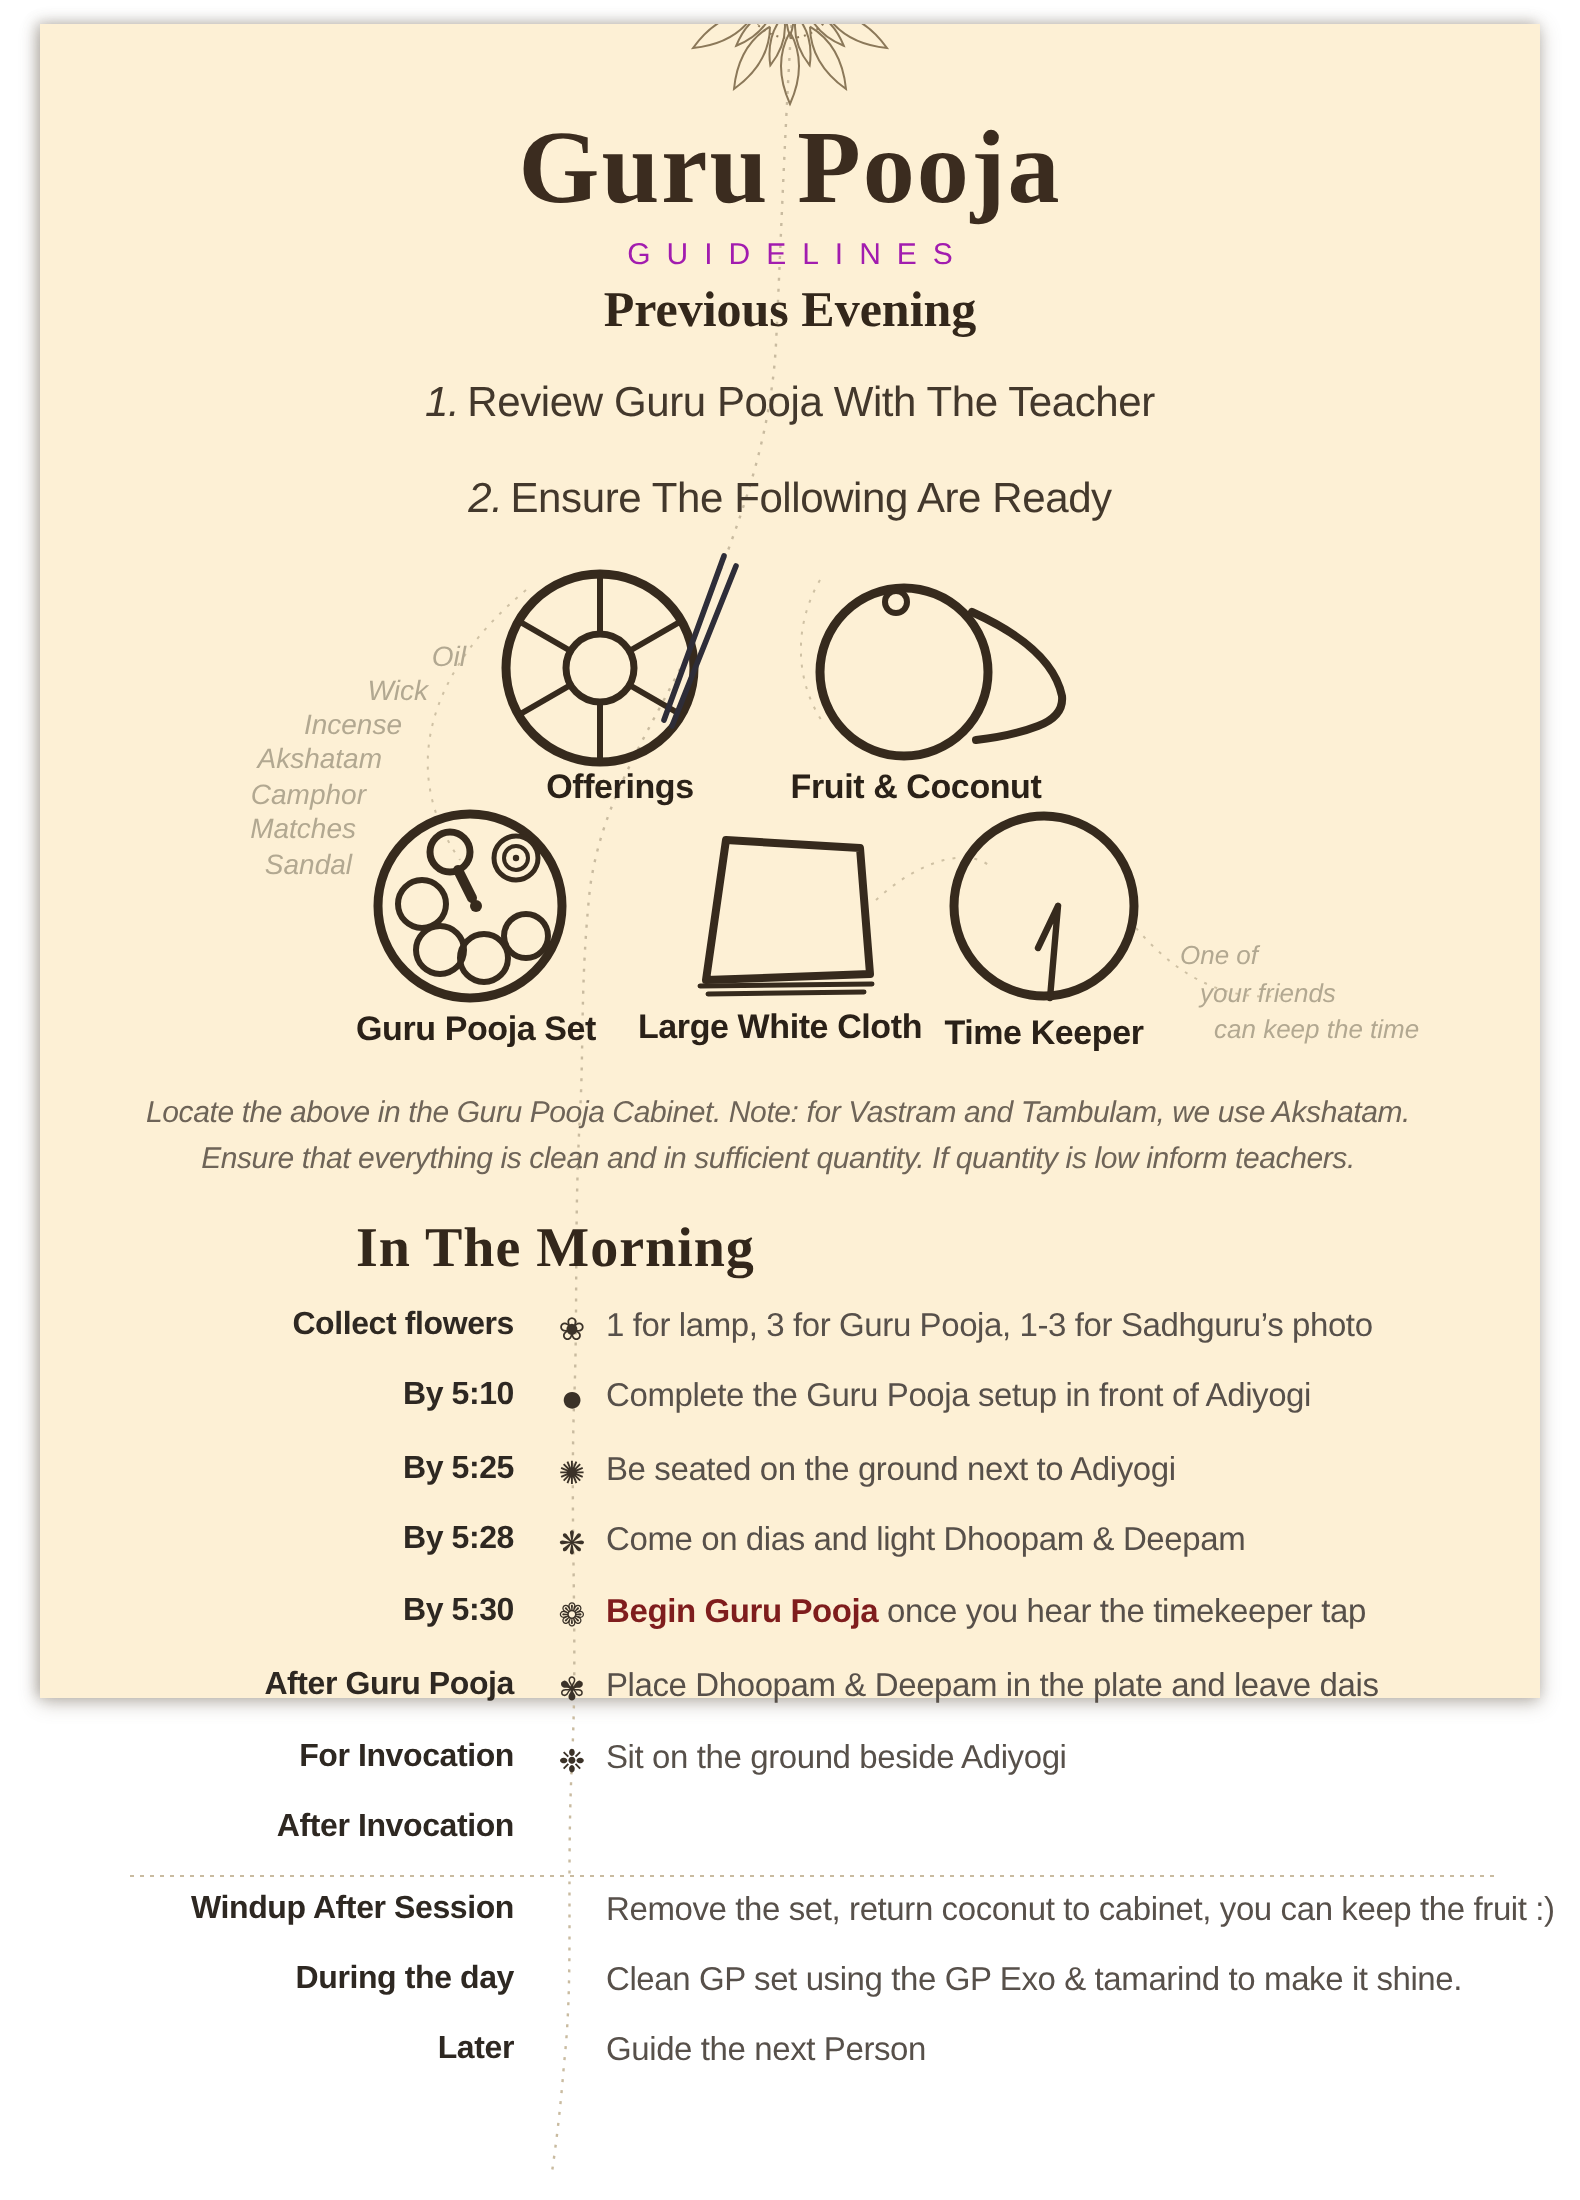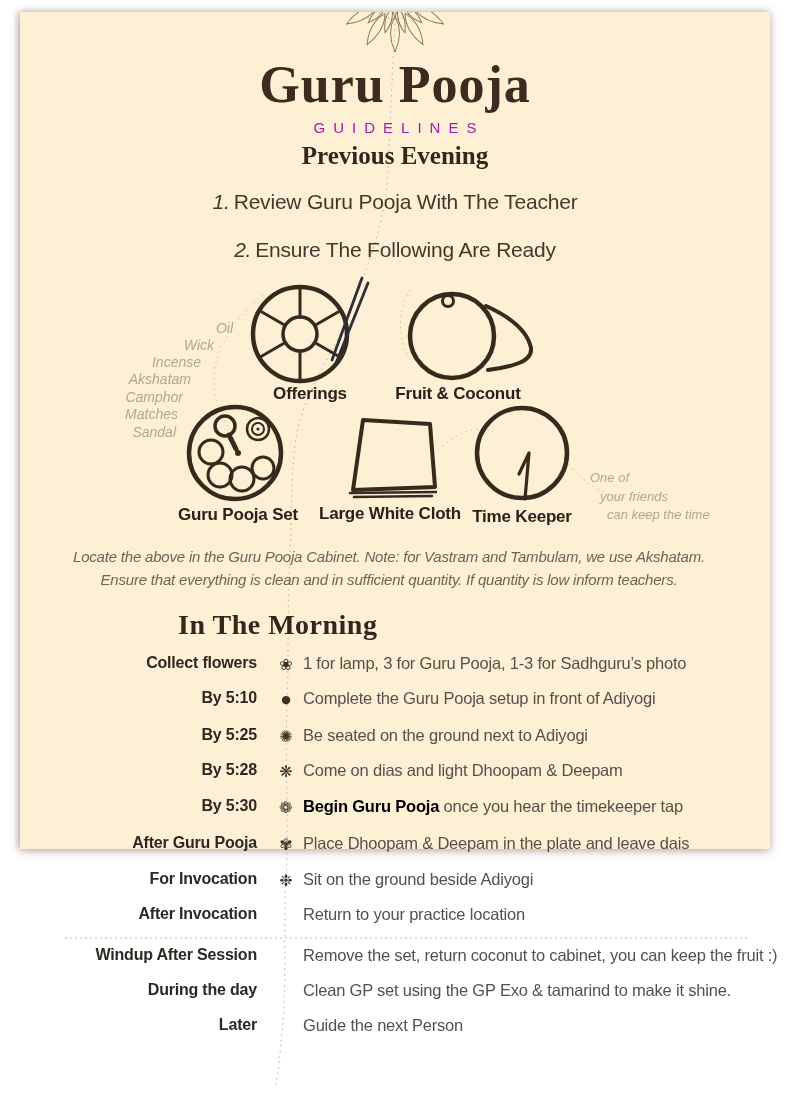--- a/index.html
+++ b/index.html
@@ -34,21 +34,21 @@
     font-size:28px;color:#33271b;letter-spacing:.5px;}
 
   .t-row{left:0;right:17px;height:22px;padding-left:27px;}
   .t-row>span{position:absolute;top:0;}
   .t-label{left:0;width:237px;text-align:right;font-weight:700;font-size:16px;color:#2e2822;
     letter-spacing:-.2px;white-space:nowrap;}
   .t-icon{left:246px;width:40px;text-align:center;font-family:"DejaVu Sans",sans-serif;
     font-size:16px;color:#3b3228;line-height:22px;}
   .t-icon.icon-sm{font-size:11px;}
   .t-text{left:283px;right:8px;font-size:16.5px;color:#57504a;letter-spacing:-.2px;white-space:nowrap;}
-  .t-text b{font-weight:700;color:#000000;}
+  .t-text b{font-weight:700;color:#7f1d1d;}
 </style>
 </head>
 <body>
 
 <div class="card">
 
   <svg class="deco" width="750" height="1074" viewBox="0 0 750 1074">
 
     <path d="M376,-5 C372,60 370,120 368,160 C365,215 345,260 330,300
       C315,340 282,380 275,432 C270,480 272,510 270,545 C267,600 269,645 267,690
@@ -212,21 +212,20 @@
     <span class="t-text"><b></b><span>Sit on the ground beside Adiyogi</span></span>
   </div>
   <div class="t-row" style="top:822px;">
     <span class="t-label">After Guru Pooja</span>
     <span class="t-icon">✾</span>
     <span class="t-text"><b></b><span>Place Dhoopam &amp; Deepam in the plate and leave dais</span></span>
   </div>
   <div class="t-row" style="top:893px;">
     <span class="t-label">After Invocation</span>
     <span class="t-icon"></span>
-    <span class="t-text"><b></b><span>Return to your practice location</span></span>
   </div>
   <div class="t-row" style="top:934px;">
     <span class="t-label">Windup After Session</span>
     <span class="t-icon"></span>
     <span class="t-text"><b></b><span>Remove the set, return coconut to cabinet, you can keep the fruit :)</span></span>
   </div>
   <div class="t-row" style="top:969px;">
     <span class="t-label">During the day</span>
     <span class="t-icon"></span>
     <span class="t-text"><b></b><span>Clean GP set using the GP Exo &amp; tamarind to make it shine.</span></span>

